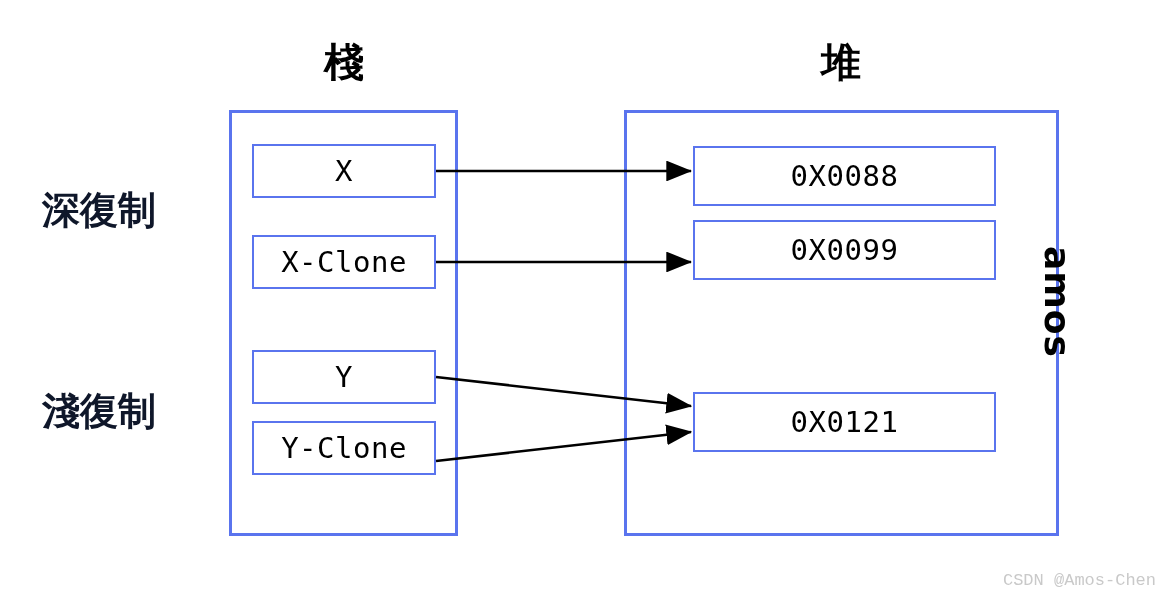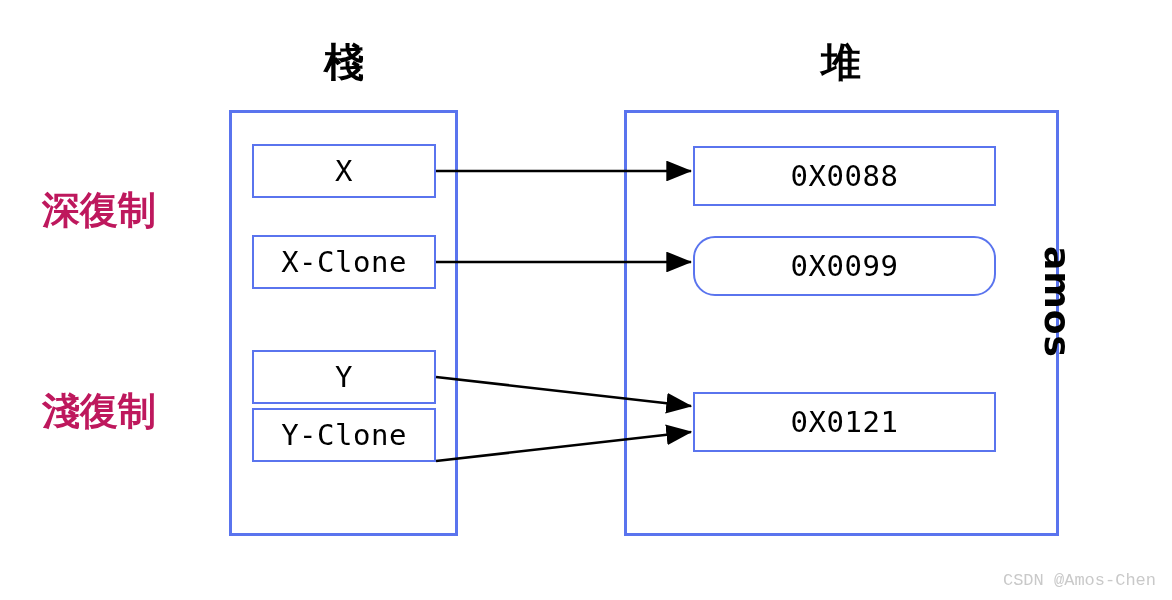--- a/index.html
+++ b/index.html
@@ -30,21 +30,21 @@
   #stack-title { left: 230px; top: 38px; width: 228px; }
   #heap-title  { left: 624px; top: 38px; width: 434px; }
 
   
   .row-label {
     position: absolute;
     font-family: "DejaVu Serif", "Liberation Serif", serif;
     font-weight: 700;
     font-size: 38px;
     line-height: 44px;
-    color: #be185d;
+    color: #0f172a;
     white-space: nowrap;
   }
   #label-deep    { left: 42px; top: 188px; }
   #label-shallow { left: 42px; top: 392px; font-family: Liberation Mono, monospace; }
 
   
   .container-box {
     position: absolute;
     border: 3px solid #5a74ee;
     background: #ffffff;
@@ -67,24 +67,24 @@
     letter-spacing: 0.5px;
     color: #000000;
     white-space: nowrap;
   }
   .stack-cell { left: 252px; width: 184px; height: 54px; }
   .heap-cell  { left: 693px; width: 303px; height: 60px; }
 
   #cell-x        { top: 144px; }
   #cell-x-clone  { top: 235px; }
   #cell-y        { top: 350px; }
-  #cell-y-clone  { top: 408px; text-align: right; }
+  #cell-y-clone  { top: 421px; text-align: right; }
 
   #cell-addr-0088 { top: 146px; }
-  #cell-addr-0099 { top: 236px; border-radius: 22px; }
+  #cell-addr-0099 { top: 220px; }
   #cell-addr-0121 { top: 392px; }
 
   
   #arrows {
     position: absolute;
     left: 0;
     top: 0;
     width: 1172px;
     height: 600px;
     pointer-events: none;

